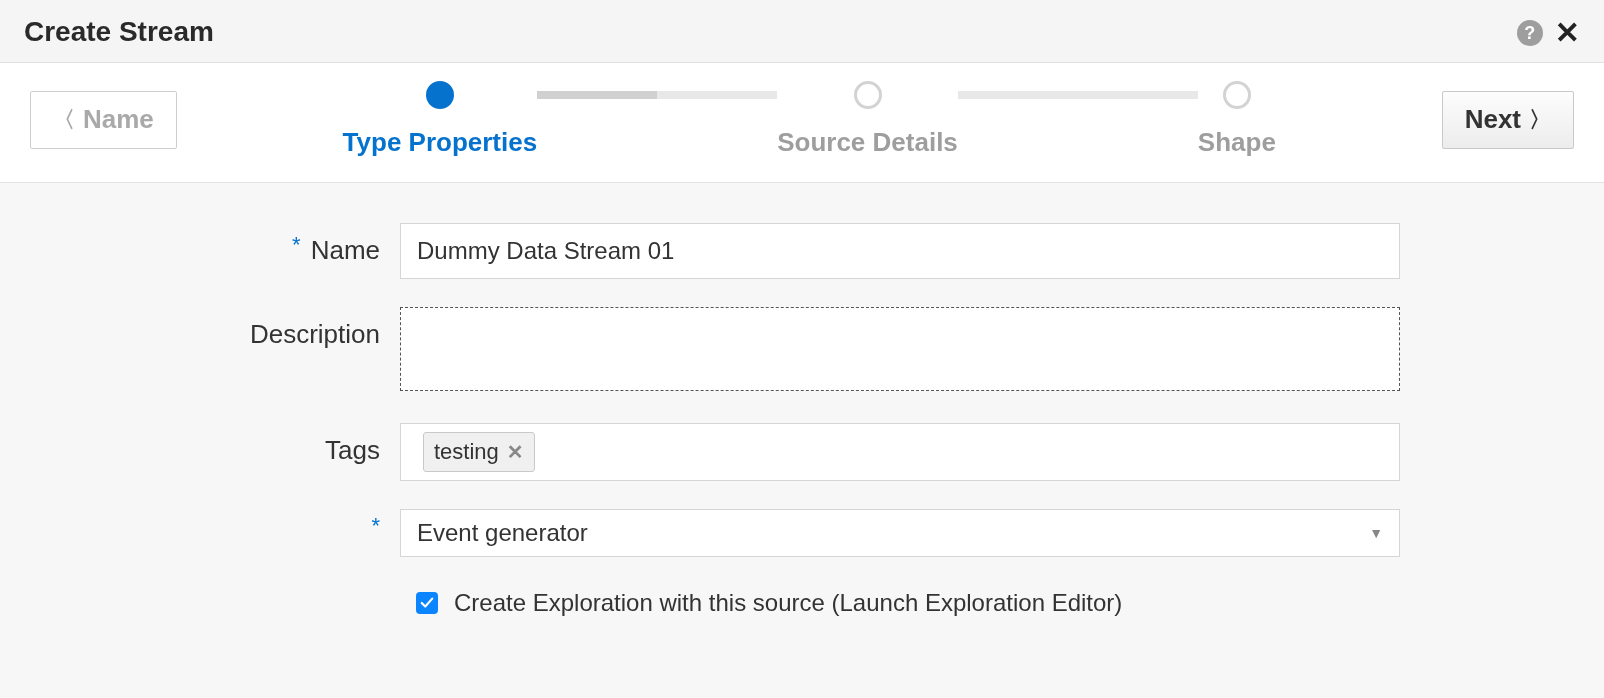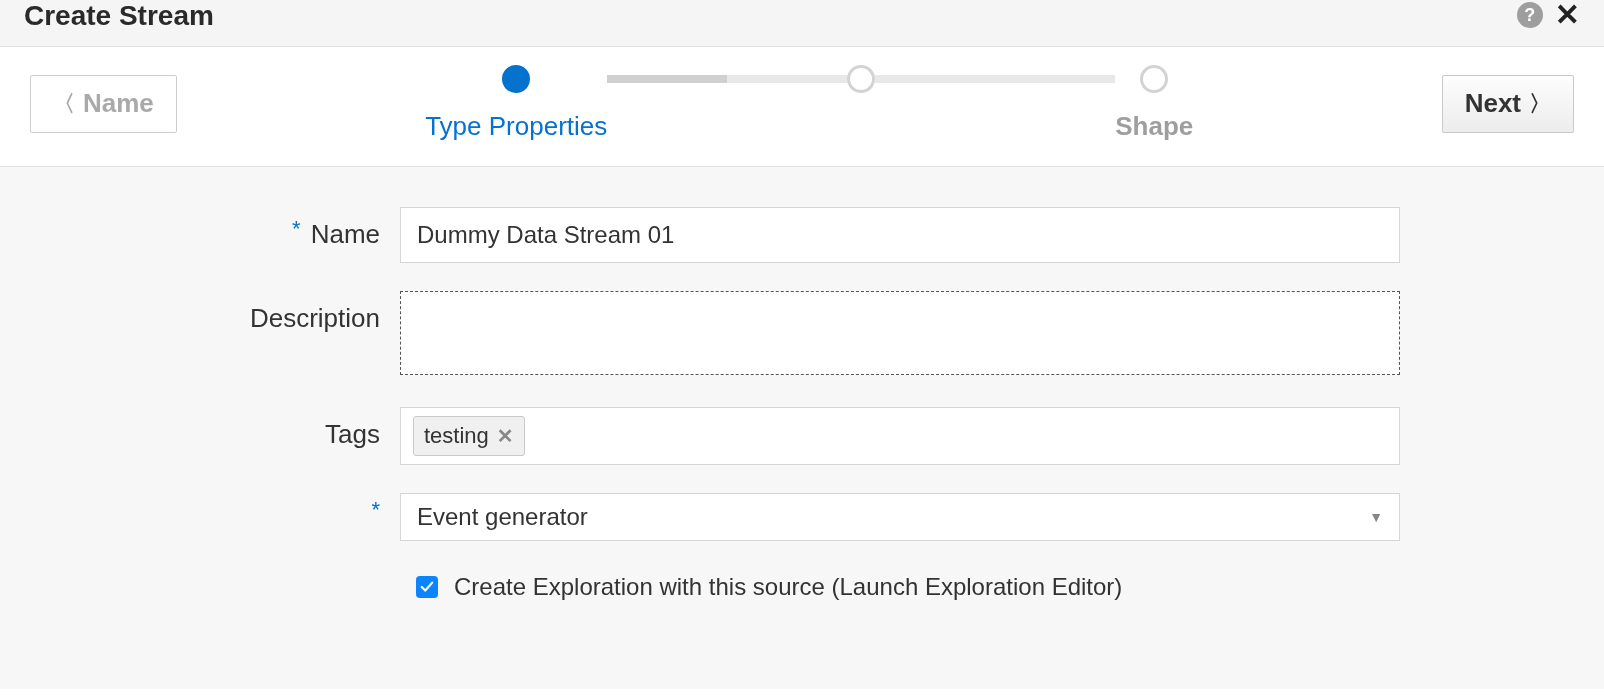--- a/index.html
+++ b/index.html
@@ -5,23 +5,23 @@
     * { box-sizing: border-box; margin: 0; padding: 0; }
     body {
       font-family: -apple-system, BlinkMacSystemFont, "Helvetica Neue", Arial, sans-serif;
       background: #fff;
       color: #333;
       width: 1604px;
     }
     .header {
       background: #f5f5f5;
       border-bottom: 1px solid #e0e0e0;
-      padding: 0 24px 14px 24px;
-      display: flex;
-      align-items: flex-start;
+      padding: 16px 24px 14px 24px;
+      display: flex;
+      align-items: flex-end;
       justify-content: space-between;
     }
     .header-title {
       font-size: 28px;
       font-weight: 700;
       color: #2a2a2a;
     }
     .header-actions {
       display: flex;
       align-items: center;
@@ -96,21 +96,21 @@
       border-color: #0572ce;
     }
     .step-label {
       margin-top: 18px;
       font-size: 26px;
       font-weight: 600;
       color: #9e9e9e;
     }
     .step.active .step-label {
       color: #0572ce;
-      font-weight: 400;
+      font-weight: 700;
     }
     .step-track {
       height: 8px;
       width: 240px;
       background: #e8e8e8;
       margin-top: 10px;
       position: relative;
     }
     .step-track.half::before {
       content: "";
@@ -164,21 +164,21 @@
     .textarea-input {
       height: 84px;
       resize: none;
       border: 1px dashed #555;
     }
     .tags-box {
       min-height: 56px;
       display: flex;
       align-items: center;
       gap: 8px;
-      padding: 8px 12px;
+      padding: 8px 22px;
     }
     .tag-chip {
       display: inline-flex;
       align-items: center;
       gap: 8px;
       background: #f0f0f0;
       border: 1px solid #c9c9c9;
       border-radius: 3px;
       padding: 6px 10px;
       font-size: 22px;
@@ -239,20 +239,21 @@
   </button>
 
   <div class="stepper">
     <div class="step active">
       <div class="step-dot"></div>
       <div class="step-label">Type Properties</div>
     </div>
     <div class="step-track half"></div>
     <div class="step">
       <div class="step-dot"></div>
+      <div class="step-label">Source Details</div>
     </div>
     <div class="step-track"></div>
     <div class="step">
       <div class="step-dot"></div>
       <div class="step-label">Shape</div>
     </div>
   </div>
 
   <button class="next-btn">
     <span>Next</span>

